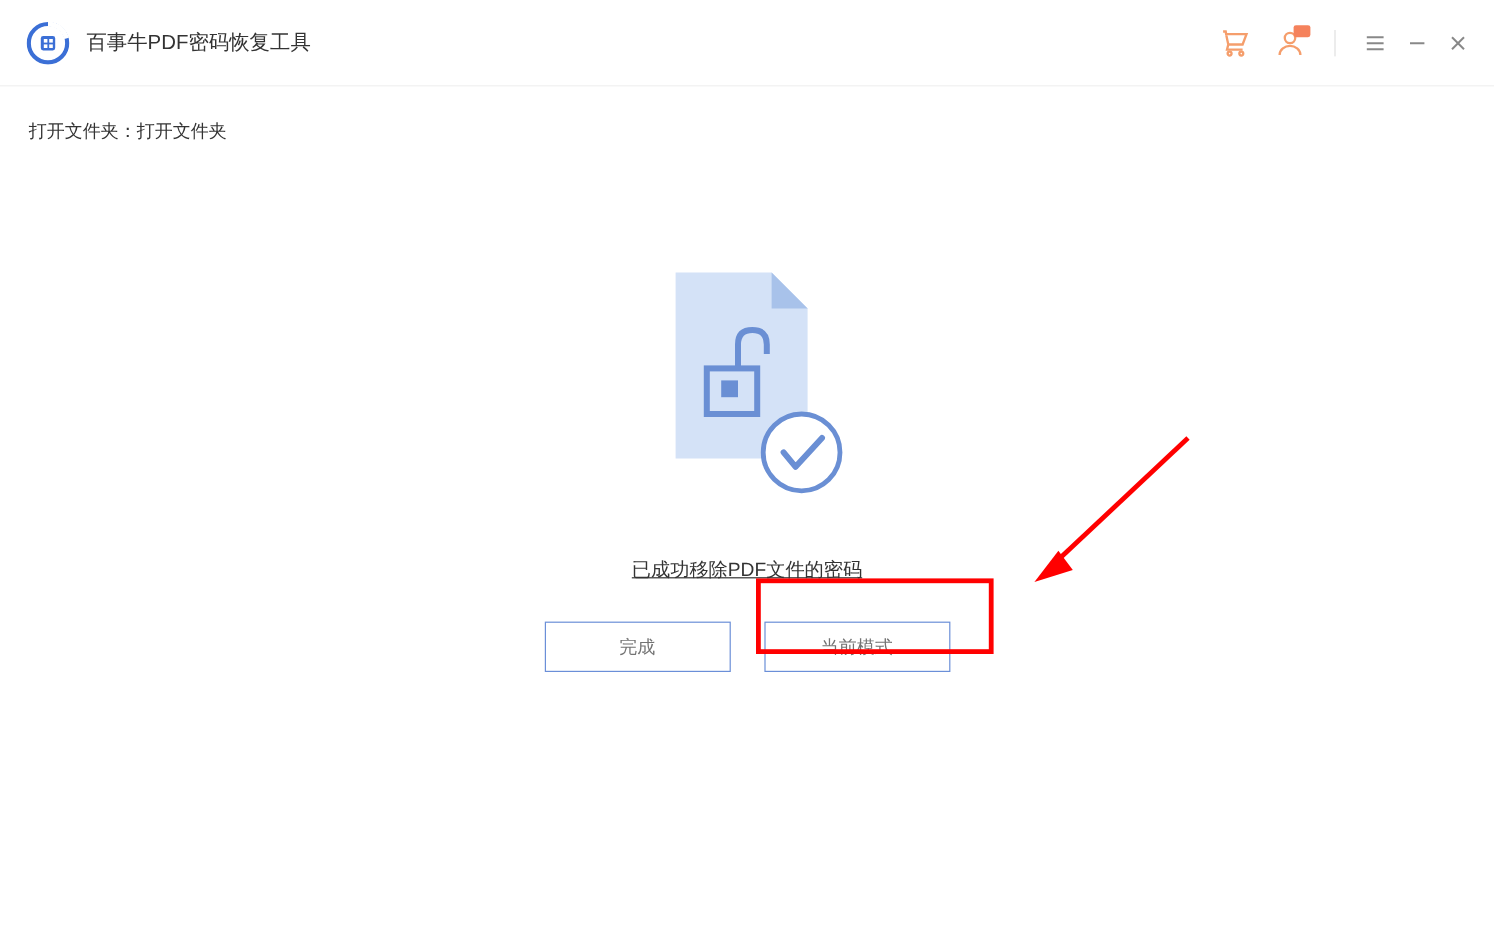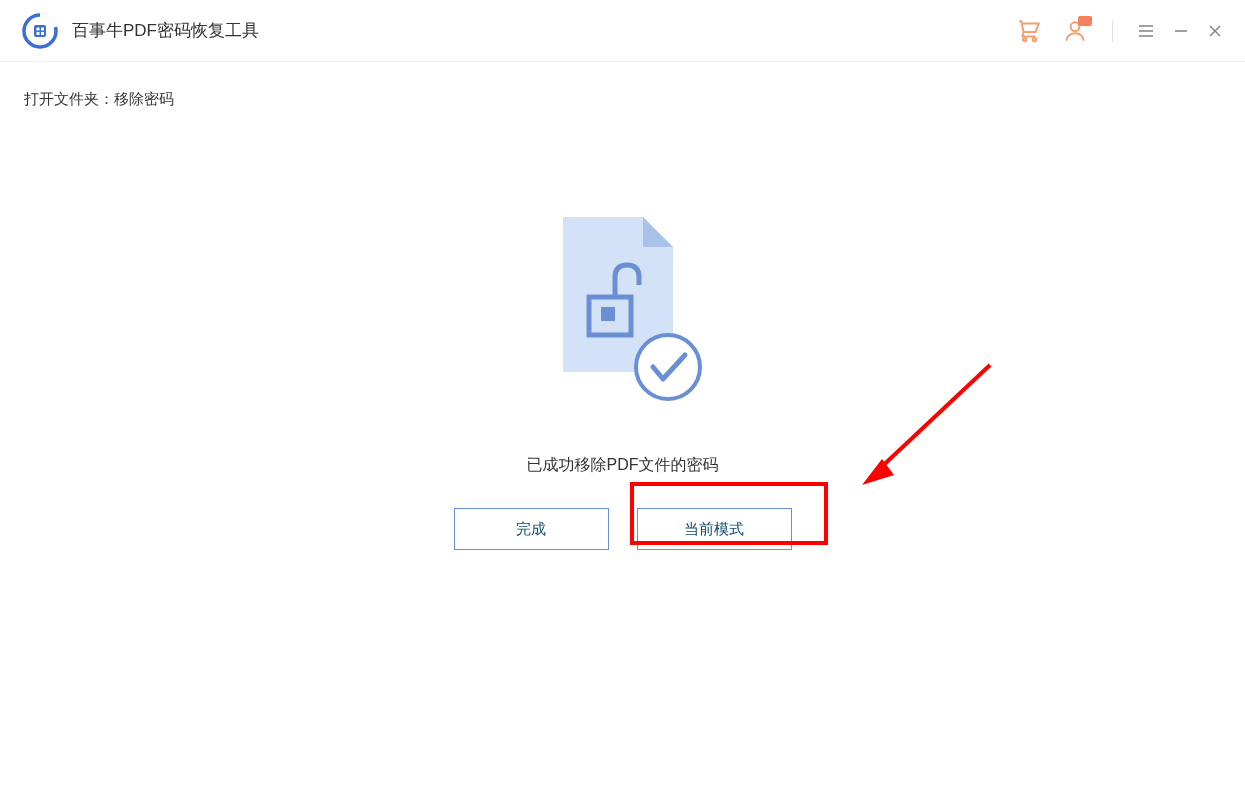--- a/index.html
+++ b/index.html
@@ -9,21 +9,21 @@
     }
     body {
       font-family: "Microsoft YaHei", -apple-system, sans-serif;
       background: #fff;
       width: 1245px;
       height: 785px;
       overflow: hidden;
       position: relative;
     }
     .header {
-      height: 62px;
+      height: 72px;
       display: flex;
       align-items: center;
       justify-content: space-between;
       padding: 0 22px;
       border-bottom: 1px solid #f0f0f0;
     }
     .header-left {
       display: flex;
       align-items: center;
       gap: 14px;
@@ -81,31 +81,32 @@
     .illustration {
       position: relative;
       width: 180px;
       height: 200px;
       margin-bottom: 48px;
     }
     .success-text {
       font-size: 16px;
       color: #333;
       margin-bottom: 32px;
+      text-decoration: underline;
     }
     .button-row {
       display: flex;
       gap: 28px;
     }
     .action-btn {
       width: 155px;
       height: 42px;
       border: 1px solid #6b8fd8;
       background: #fff;
-      color: #0c4a6e;
+      color: #737373;
       font-size: 15px;
       cursor: pointer;
       display: flex;
       align-items: center;
       justify-content: center;
       font-family: Liberation Sans, sans-serif;
     }
     .highlight-box {
       position: absolute;
       border: 4px solid #ff0000;
@@ -167,21 +168,21 @@
         <svg width="16" height="16" viewBox="0 0 16 16" stroke="#888" stroke-width="1.6">
           <line x1="3" y1="3" x2="13" y2="13"></line>
           <line x1="13" y1="3" x2="3" y2="13"></line>
         </svg>
       </span>
     </div>
   </div>
 </div>
 
 <div class="status-bar">
-  <span>打开文件夹：</span><span>移除密码</span>
+  <span>打开文件夹：</span><span>打开文件夹</span>
 </div>
 
 <div class="main">
   <div class="illustration">
     <svg width="180" height="200" viewBox="0 0 180 200">
 
       <path d="M 30 10 L 110 10 L 140 40 L 140 165 L 30 165 Z" fill="#d4e2f7"></path>
       <path d="M 110 10 L 140 40 L 110 40 Z" fill="#a8c2ea"></path>
 
       <rect x="56" y="90" width="42" height="38" fill="none" stroke="#6a8fd4" stroke-width="5"></rect>

